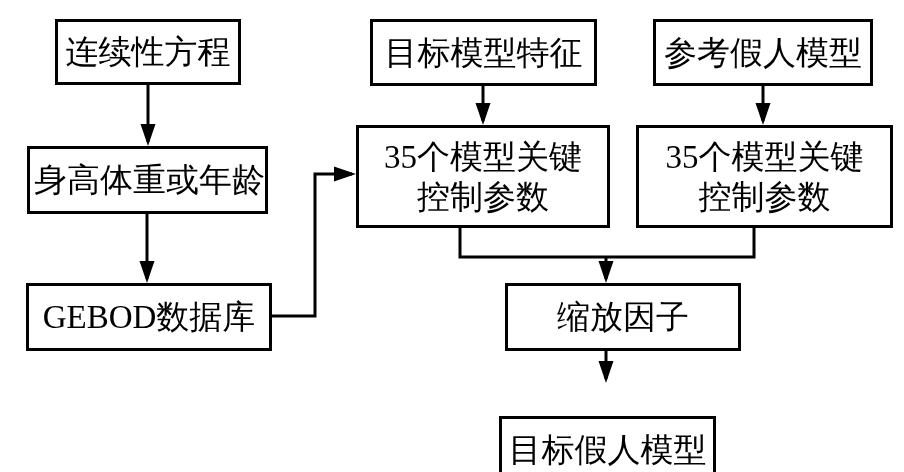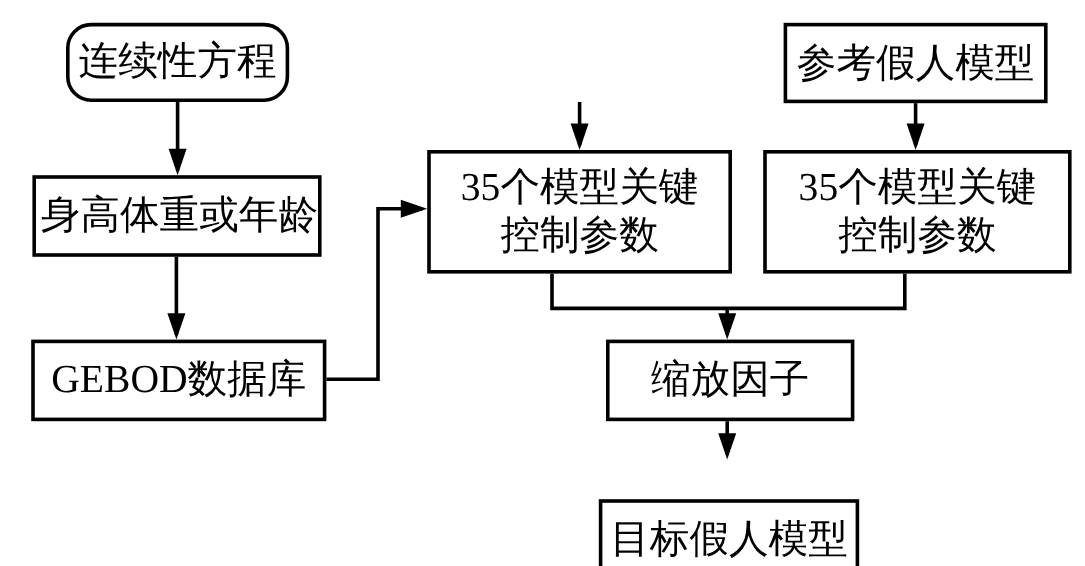--- a/index.html
+++ b/index.html
@@ -31,28 +31,28 @@
     flex-direction: column;
     align-items: center;
     justify-content: center;
     text-align: center;
     font-size: 33px;
     line-height: 40px;
     color: #000000;
     white-space: nowrap;
   }
   
-  .n-continuity        { left: 55px;  top: 19px;  width: 186px; height: 66px; border-radius: 21px; }
+  .n-continuity        { left: 55px;  top: 19px;  width: 186px; height: 66px; }
   .n-height-weight     { left: 27px;  top: 146px; width: 241px; height: 68px; align-items: flex-end; }
   .n-gebod             { left: 26px;  top: 283px; width: 246px; height: 68px; }
   .n-target-features   { left: 370px; top: 19px;  width: 227px; height: 67px; }
   .n-target-params     { left: 356px; top: 125px; width: 254px; height: 103px; }
   .n-reference-dummy   { left: 653px; top: 19px;  width: 220px; height: 67px; }
   .n-reference-params  { left: 636px; top: 125px; width: 257px; height: 103px; }
-  .n-scale-factor      { left: 505px; top: 283px; width: 207px; height: 68px; }
+  .n-scale-factor      { left: 505px; top: 283px; width: 236px; height: 68px; }
   .n-target-dummy      { left: 499px; top: 383px; width: 217px; height: 68px; margin-top: 33px; }
 
   .connectors path, .connectors line {
     stroke: #000000;
     stroke-width: 3;
     fill: none;
   }
   .connectors polygon {
     fill: #000000;
     stroke: none;
@@ -110,20 +110,23 @@
   </div>
 
   <div class="node n-height-weight">
     <span>身高体重或年龄</span>
   </div>
 
   <div class="node n-gebod">
     <span>GEBOD数据库</span>
   </div>
 
+  <div class="node n-target-features">
+    <span>目标模型特征</span>
+  </div>
 
   <div class="node n-target-params">
     <span>35个模型关键</span>
     <span>控制参数</span>
   </div>
 
   <div class="node n-reference-dummy">
     <span>参考假人模型</span>
   </div>
 

